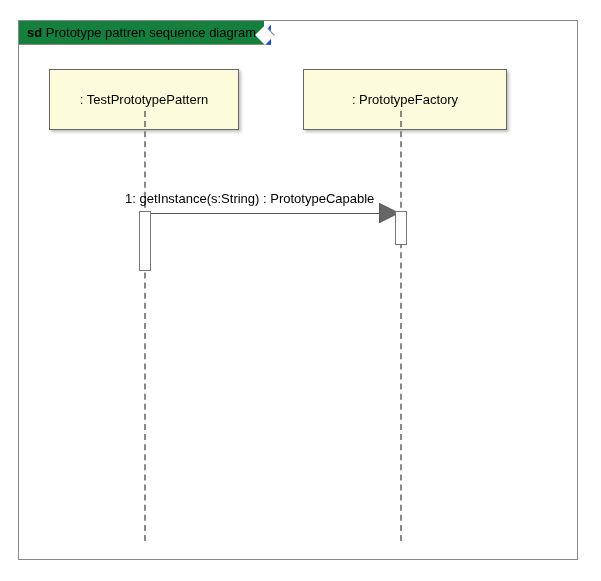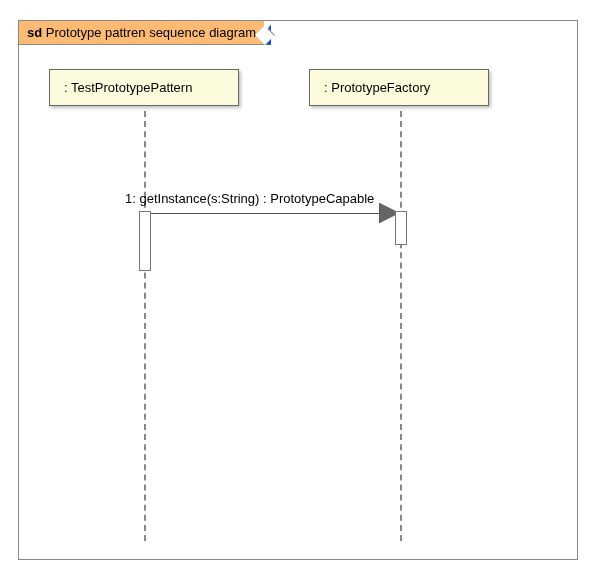--- a/index.html
+++ b/index.html
@@ -25,21 +25,21 @@
     border: 1px solid #888;
     background: #fff;
   }
   .frame-label {
     position: absolute;
     left: 0;
     top: 0;
     padding: 4px 8px 4px 8px;
     border-bottom: 1px solid #888;
     border-right: 7px solid #1d4ed8;
-    background: #fdba74;
+    background: #15803d;
     text-align: center;
   }
   .frame-label::after {
     content: "";
     position: absolute;
     right: -10px;
     top: 0;
     width: 0;
     height: 0;
     border-top: 12px solid #fff;
@@ -52,25 +52,25 @@
     width: 14px;
     height: 14px;
     border-top: 1px solid #888;
     transform: rotate(45deg);
     transform-origin: bottom right;
     background: #fff;
   }
   .frame-label b { font-weight: bold; }
   .lifeline-head {
     position: absolute;
-    padding: 10px 14px;
+    padding: 22px 14px;
     background: #fcfcdc;
     border: 1px solid #666;
     box-shadow: 2px 2px 3px rgba(0,0,0,0.25);
-    text-align: left;
+    text-align: center;
     white-space: nowrap;
   }
   .lifeline-dash {
     position: absolute;
     width: 0;
     border-left: 2px dashed #888;
   }
   .activation {
     position: absolute;
     width: 12px;
@@ -102,21 +102,21 @@
       <b>sd</b>
       <span>Prototype pattren sequence diagram</span>
       <div class="frame-label-corner"></div>
     </div>
 
     <div class="lifeline-head" style="left:30px; top:48px; width:190px;">
       <span>: TestPrototypePattern</span>
     </div>
     <div class="lifeline-dash" style="left:125px; top:90px; height:430px;"></div>
 
-    <div class="lifeline-head" style="left:290px; top:48px; width:180px;">
+    <div class="lifeline-head" style="left:284px; top:48px; width:204px;">
       <span>: PrototypeFactory</span>
     </div>
     <div class="lifeline-dash" style="left:381px; top:90px; height:430px;"></div>
 
     <div class="msg-text" style="left:86px; top:170px;">1: getInstance(s:String) : PrototypeCapable</div>
 
     <div class="msg-line" style="left:132px; top:192px; width:240px;"></div>
 
     <svg class="arrowhead" style="left:360px; top:182px;" width="22" height="20">
       <polygon points="0,0 20,10 0,20" fill="#666" stroke="#333" stroke-width="0.5"></polygon>

